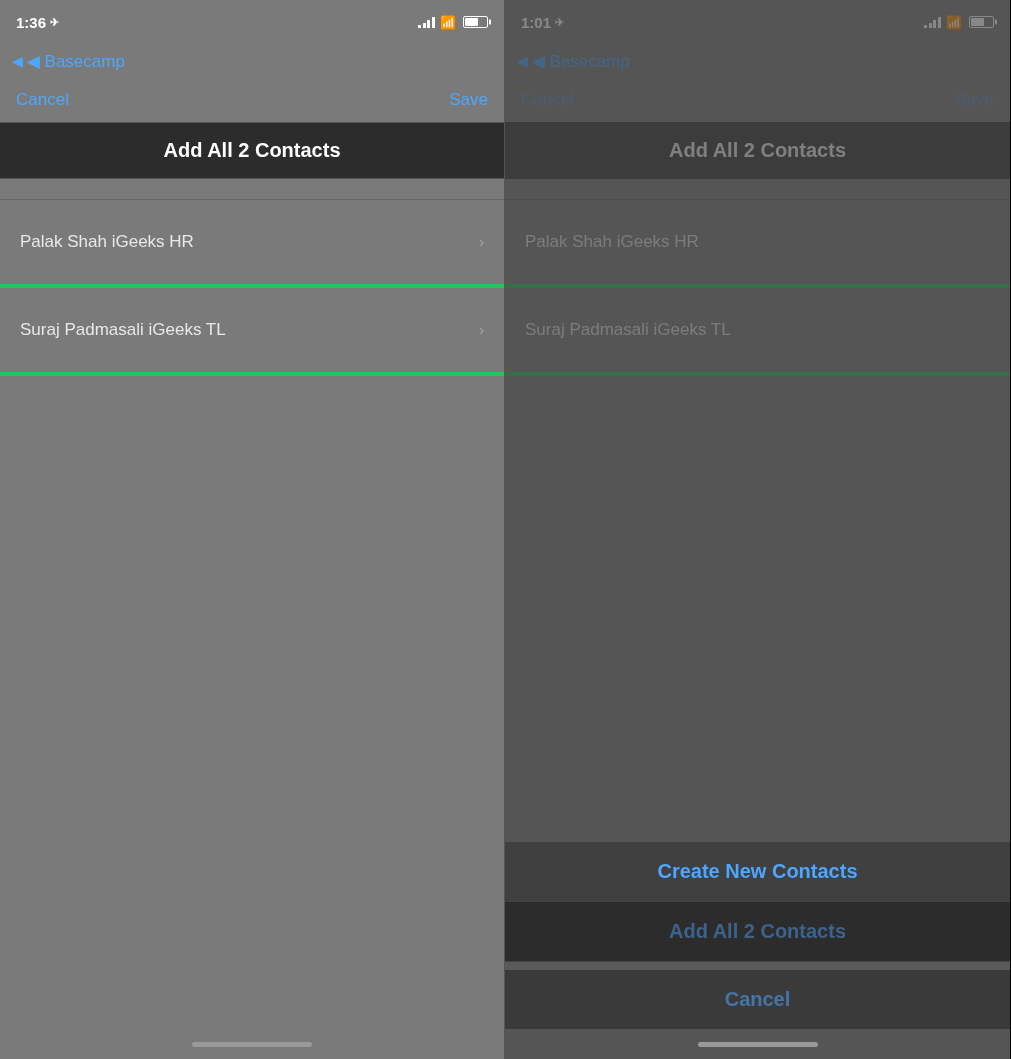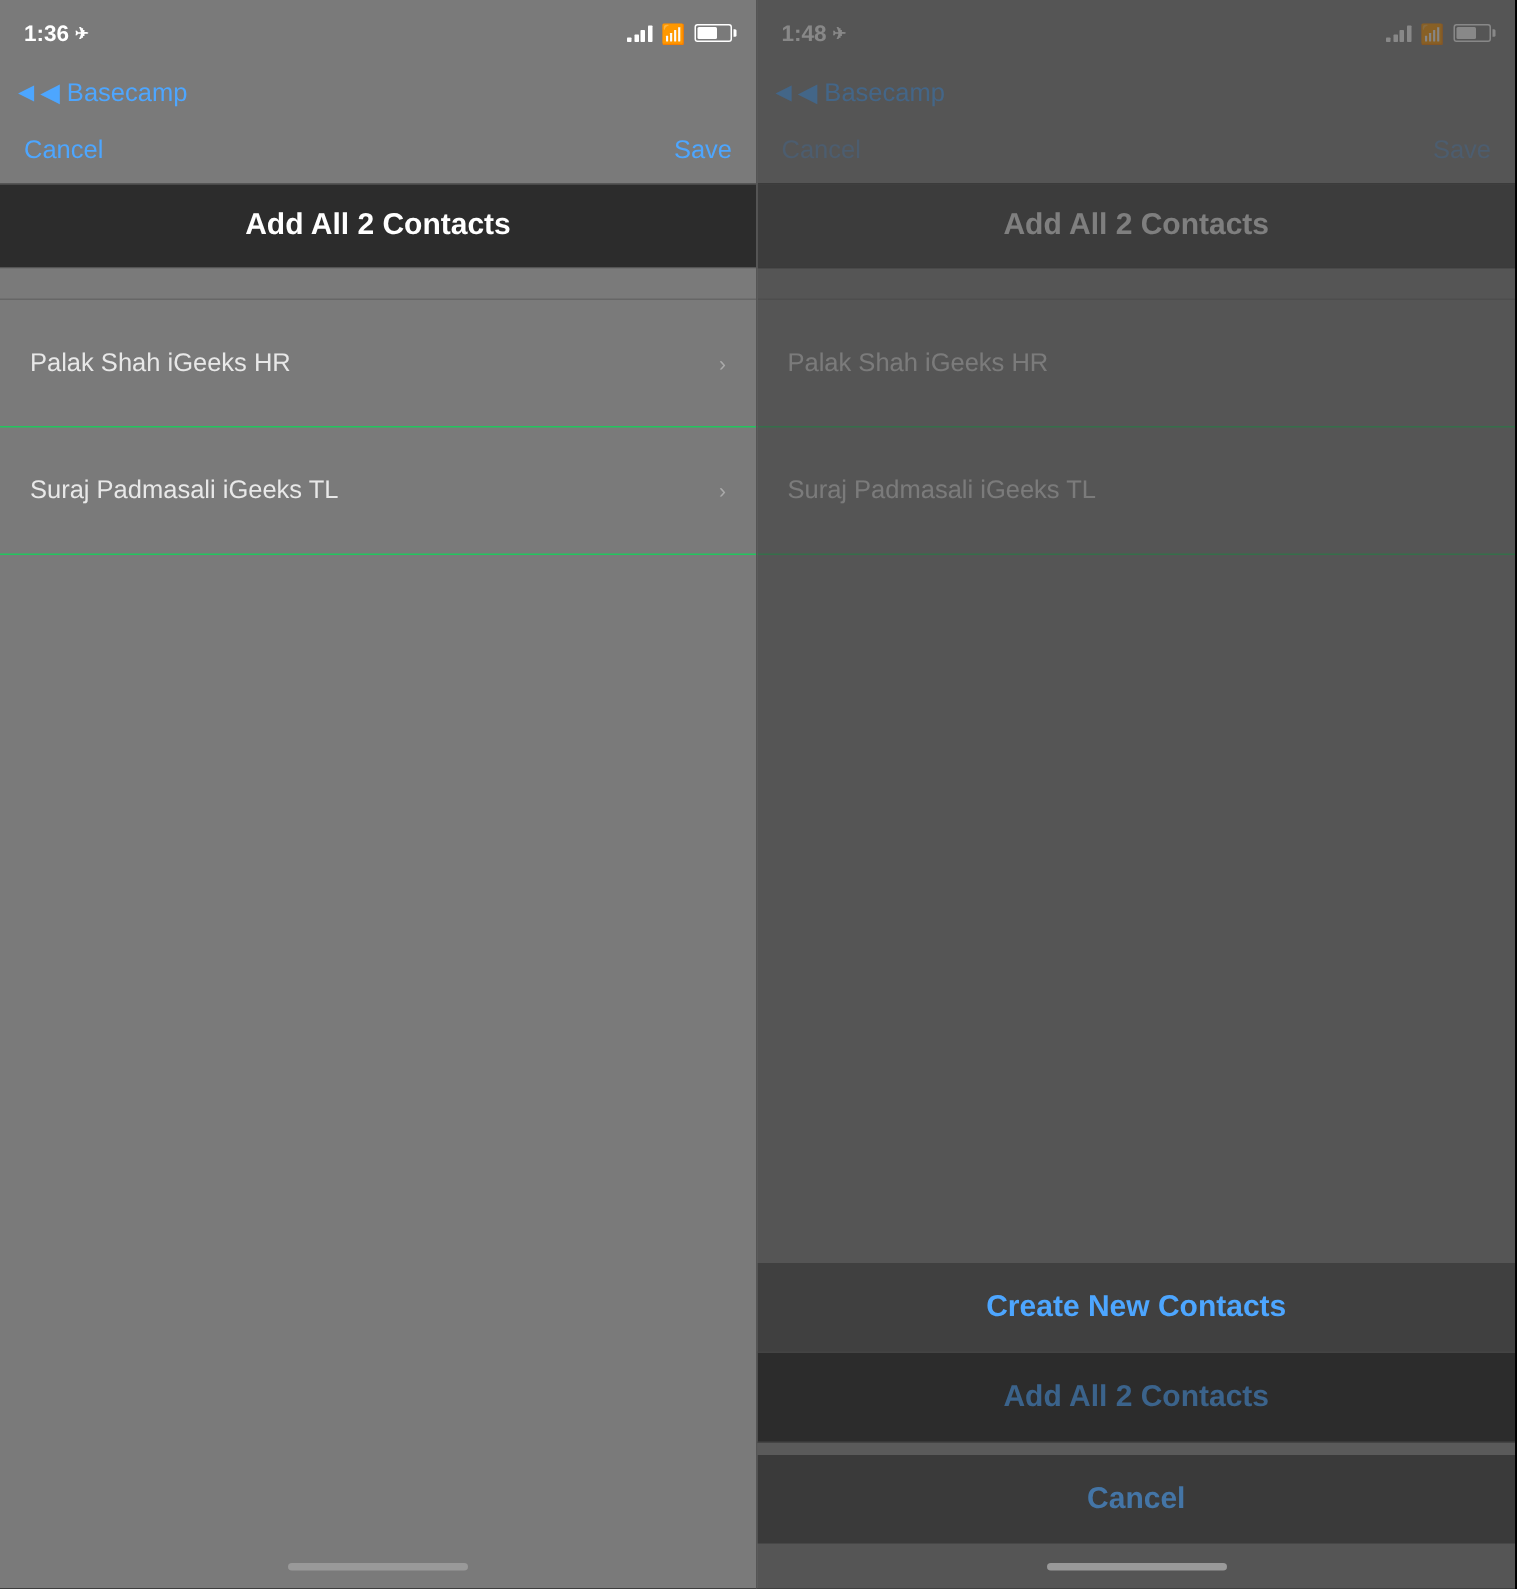--- a/index.html
+++ b/index.html
@@ -162,21 +162,21 @@
     
     .contact-list {
       background: #7a7a7a;
       flex: 1;
     }
     .contact-item {
       display: flex;
       align-items: center;
       justify-content: space-between;
       padding: 32px 20px;
-      border-bottom: 1px solid #22c55e;
+      border-bottom: 4px solid #22c55e;
     }
     .contact-item:first-child {
       border-top: 1px solid #666;
       margin-top: 20px;
     }
     .contact-name {
       font-size: 17px;
       color: #e8e8e8;
     }
     .contact-chevron {
@@ -314,21 +314,21 @@
   <div class="home-indicator">
     <div class="home-bar"></div>
   </div>
 
 </div>
 
 <div class="phone-screen">
 
   <div class="status-bar dimmed-header">
     <div class="status-time">
-      <span>1:48</span>
+      <span>1:01</span>
       <span class="location-icon">✈</span>
     </div>
     <div class="status-icons">
       <div class="signal-bars">
         <div class="signal-bar" style="height:3px"></div>
         <div class="signal-bar" style="height:5px"></div>
         <div class="signal-bar" style="height:8px"></div>
         <div class="signal-bar" style="height:11px"></div>
       </div>
       <span class="wifi-icon">📶</span>

